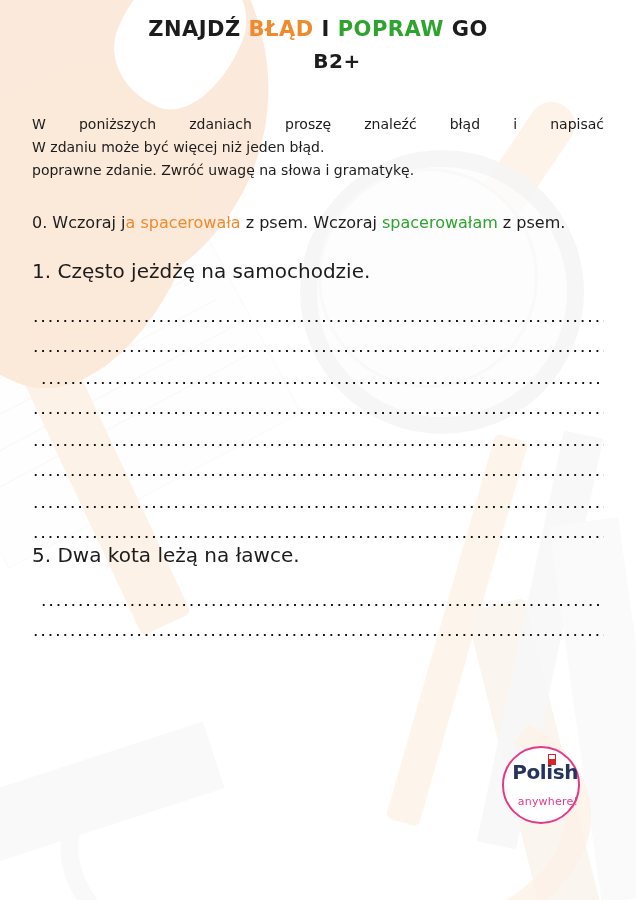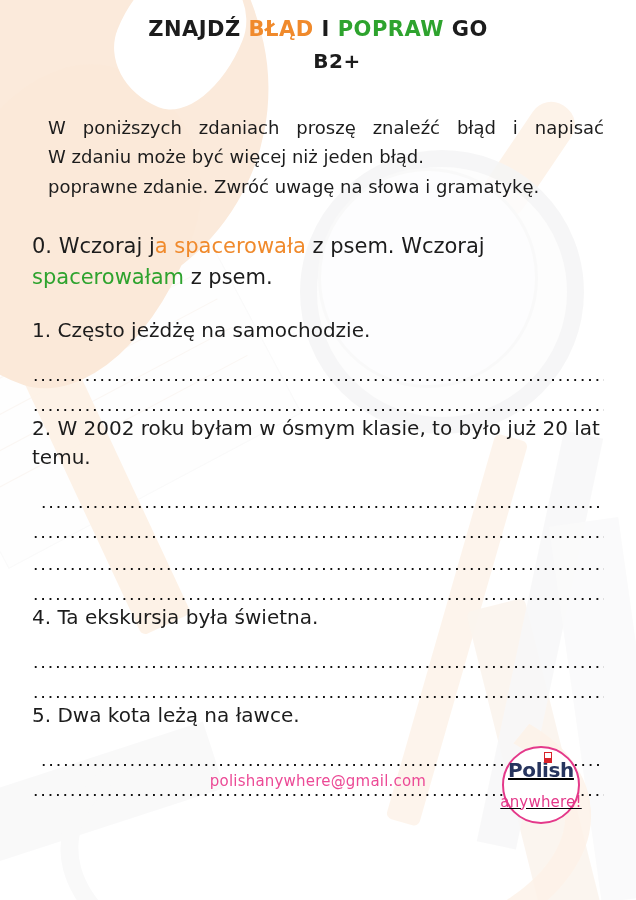--- a/index.html
+++ b/index.html
@@ -215,33 +215,33 @@
   .level-line {
     font-size: 20px;
     font-weight: bold;
     color: #1c1c1c;
     margin-top: 7px;
     letter-spacing: .5px;
     padding-left: 38px;
   }
 
   .instructions {
-    margin: 40px 32px 0 48px;
-    font-size: 18px;
+    margin: 40px 32px 0 32px;
+    font-size: 14px;
     line-height: 1.62;
     color: #1c1c1c;
   }
   .instructions .just {
     text-align: justify;
     text-align-last: justify;
   }
 
   .example-row {
     margin: 30px 32px 0 32px;
-    font-size: 21px;
+    font-size: 16px;
     color: #1c1c1c;
     line-height: 1.5;
   }
   .ex-orange { color: #f08a2c; }
   .ex-green  { color: #2ea32e; }
 
   .items {
     margin: 22px 32px 0 32px;
   }
   .item {
@@ -286,43 +286,42 @@
     position: absolute;
     right: 56px;
     top: 2px;
     width: 74px;
     height: 74px;
     border-radius: 50%;
     border: 2px solid #e4398a;
     background: #ffffff;
     display: flex;
     flex-direction: column;
-    align-items: center;
+    align-items: flex-end;
     justify-content: center;
-    text-decoration: underline;
   }
   .logo-main {
     position: relative;
     font-size: 20px;
     font-weight: bold;
     color: #27355e;
     letter-spacing: -.4px;
     line-height: 1;
   }
   .logo-flag {
     position: absolute;
     width: 6px;
     height: 9px;
     top: -8px;
     left: 36px;
     background: linear-gradient(to bottom, #ffffff 0 50%, #d8232a 50% 100%);
     border: .5px solid #d8232a;
   }
   .logo-sub {
-    font-size: 15px;
+    font-size: 11px;
     color: #e4398a;
     margin-top: 13px;
     letter-spacing: .2px;
   }
 </style>
 </head>
 <body>
 
 <div id="page">
 
@@ -371,46 +370,43 @@
 
     <div class="items">
 
       <div class="item">
         <div class="item-text"><span>1.</span><span> Często jeżdżę na samochodzie.</span></div>
         <div class="answer-line"></div>
         <div class="answer-line"></div>
       </div>
 
       <div class="item">
-        <div class="item-text"><span>2.</span><span> W 2002 roku byłam w ósmym klasie, to było już 20 lat temu.</span></div>
         <div class="answer-line indent"></div>
         <div class="answer-line"></div>
       </div>
 
       <div class="item">
         <div class="answer-line"></div>
         <div class="answer-line"></div>
       </div>
 
       <div class="item">
-        <div class="item-text"><span>4.</span><span> Ta ekskursja była świetna.</span></div>
         <div class="answer-line"></div>
         <div class="answer-line"></div>
       </div>
 
       <div class="item">
         <div class="item-text"><span>5.</span><span> Dwa kota leżą na ławce.</span></div>
         <div class="answer-line indent"></div>
         <div class="answer-line"></div>
       </div>
 
     </div>
 
     <div class="footer">
-      <div class="footer-email">polishanywhere@gmail.com</div>
       <div class="logo">
         <div class="logo-main"><span>Polish</span><span class="logo-flag"></span></div>
         <div class="logo-sub">anywhere!</div>
       </div>
     </div>
 
   </div>
 </div>
 
 </body></html>

